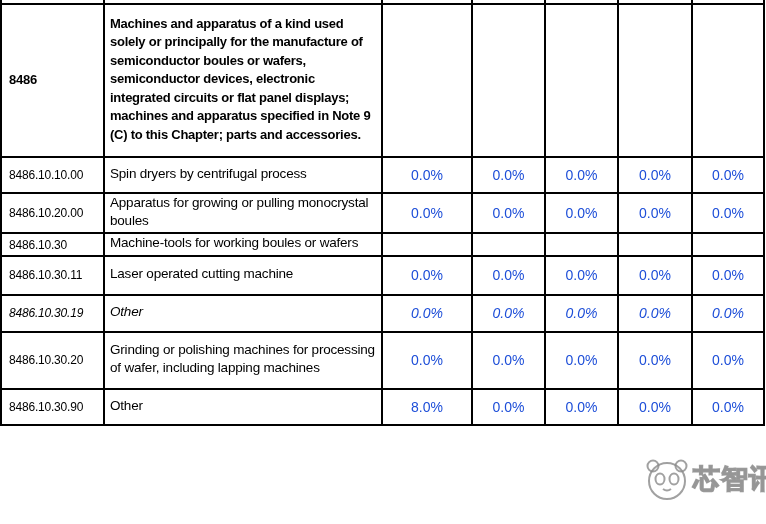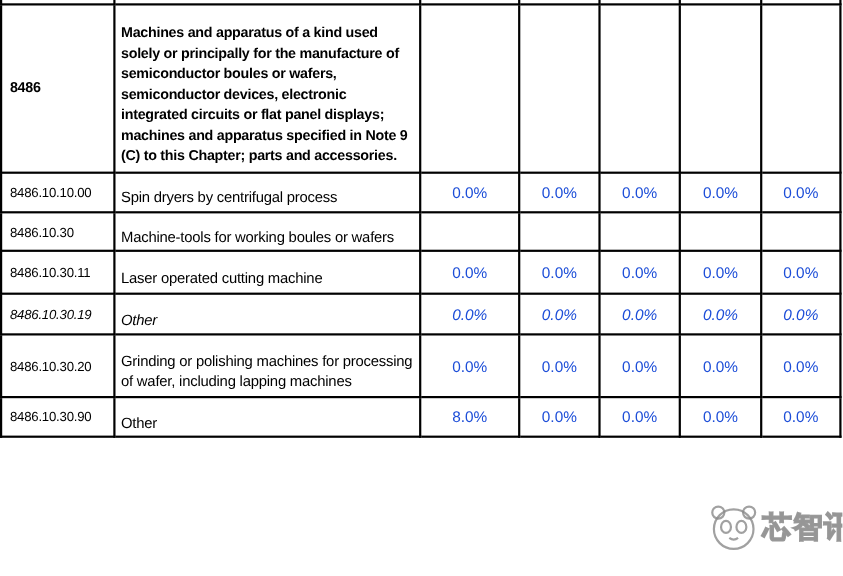--- a/index.html
+++ b/index.html
@@ -30,21 +30,21 @@
     box-sizing: border-box;
   }
   tr.partial-top td { border-top: none; }
   td.code {
     padding: 1px 2px 1px 7px;
     font-size: 12px;
     letter-spacing: -0.2px;
     white-space: nowrap;
   }
   td.desc {
-    padding: 13px 4px 2px 5px;
+    padding: 0 4px 2px 5px;
     font-size: 13.5px;
     line-height: 1.35;
     letter-spacing: -0.2px;
   }
   td.val {
     text-align: center;
     font-size: 14px;
     color: #1d4ed8;
     padding: 1px 2px;
   }
@@ -110,20 +110,29 @@
         </tr>
         <tr style="height: 36px;">
           <td class="code">8486.10.10.00</td>
           <td class="desc">Spin dryers by centrifugal process</td>
           <td class="val">0.0%</td>
           <td class="val">0.0%</td>
           <td class="val">0.0%</td>
           <td class="val">0.0%</td>
           <td class="val">0.0%</td>
         </tr>
+        <tr style="height: 40px;">
+          <td class="code">8486.10.20.00</td>
+          <td class="desc">Apparatus for growing or pulling monocrystal boules</td>
+          <td class="val">0.0%</td>
+          <td class="val">0.0%</td>
+          <td class="val">0.0%</td>
+          <td class="val">0.0%</td>
+          <td class="val">0.0%</td>
+        </tr>
         <tr style="height: 20px;">
           <td class="code">8486.10.30</td>
           <td class="desc">Machine-tools for working boules or wafers</td>
           <td class="val"></td>
           <td class="val"></td>
           <td class="val"></td>
           <td class="val"></td>
           <td class="val"></td>
         </tr>
         <tr style="height: 39px; margin-top: 24px;">

